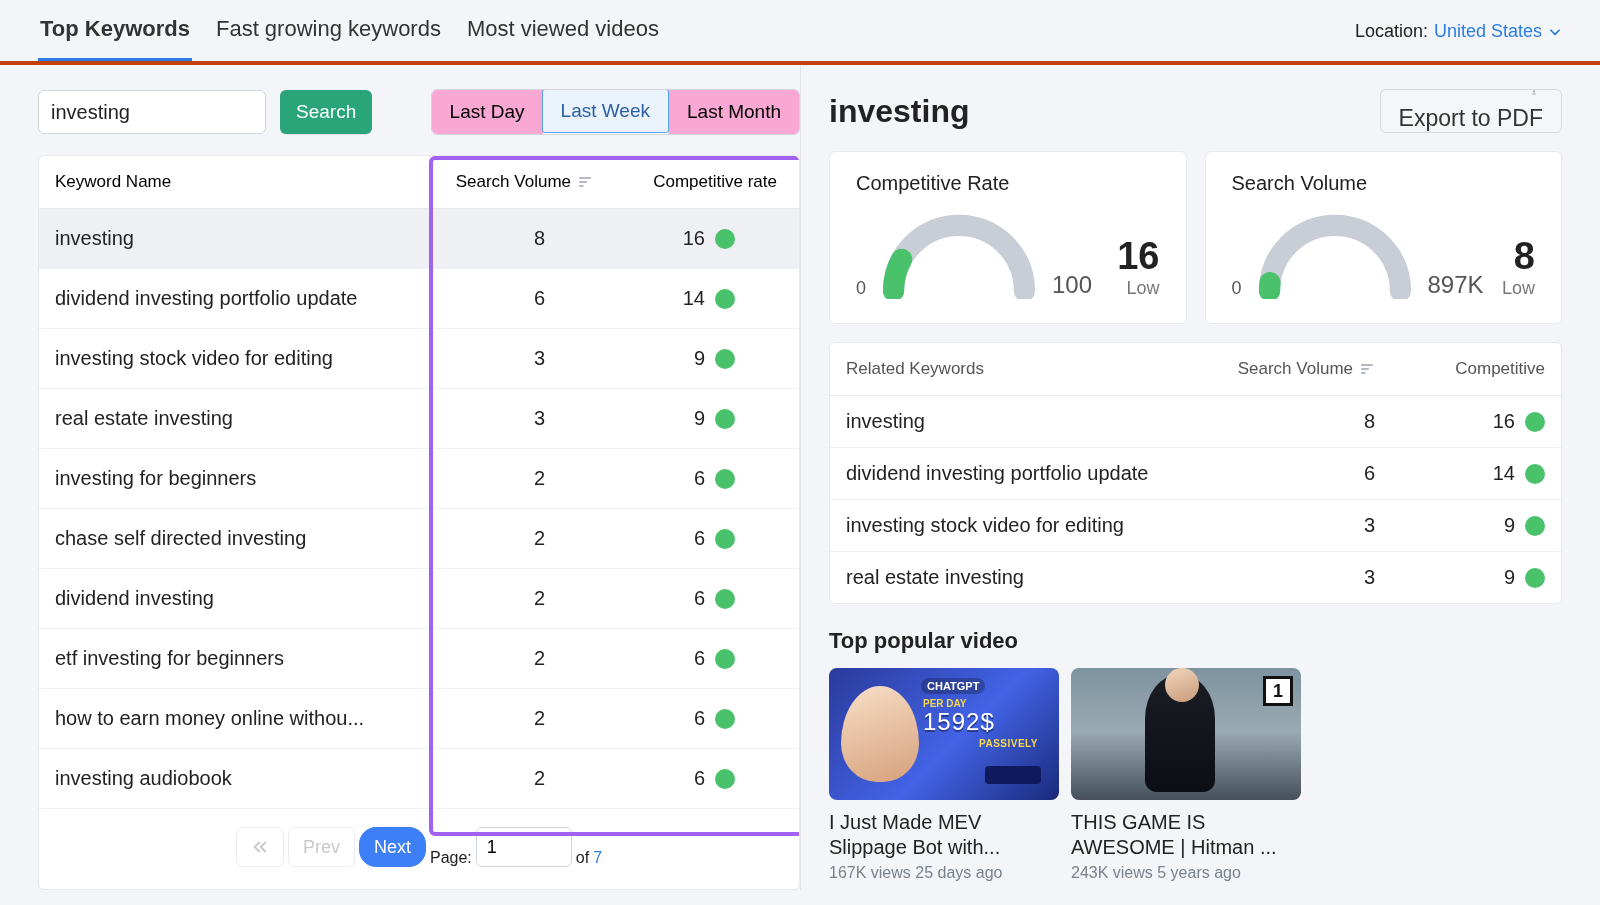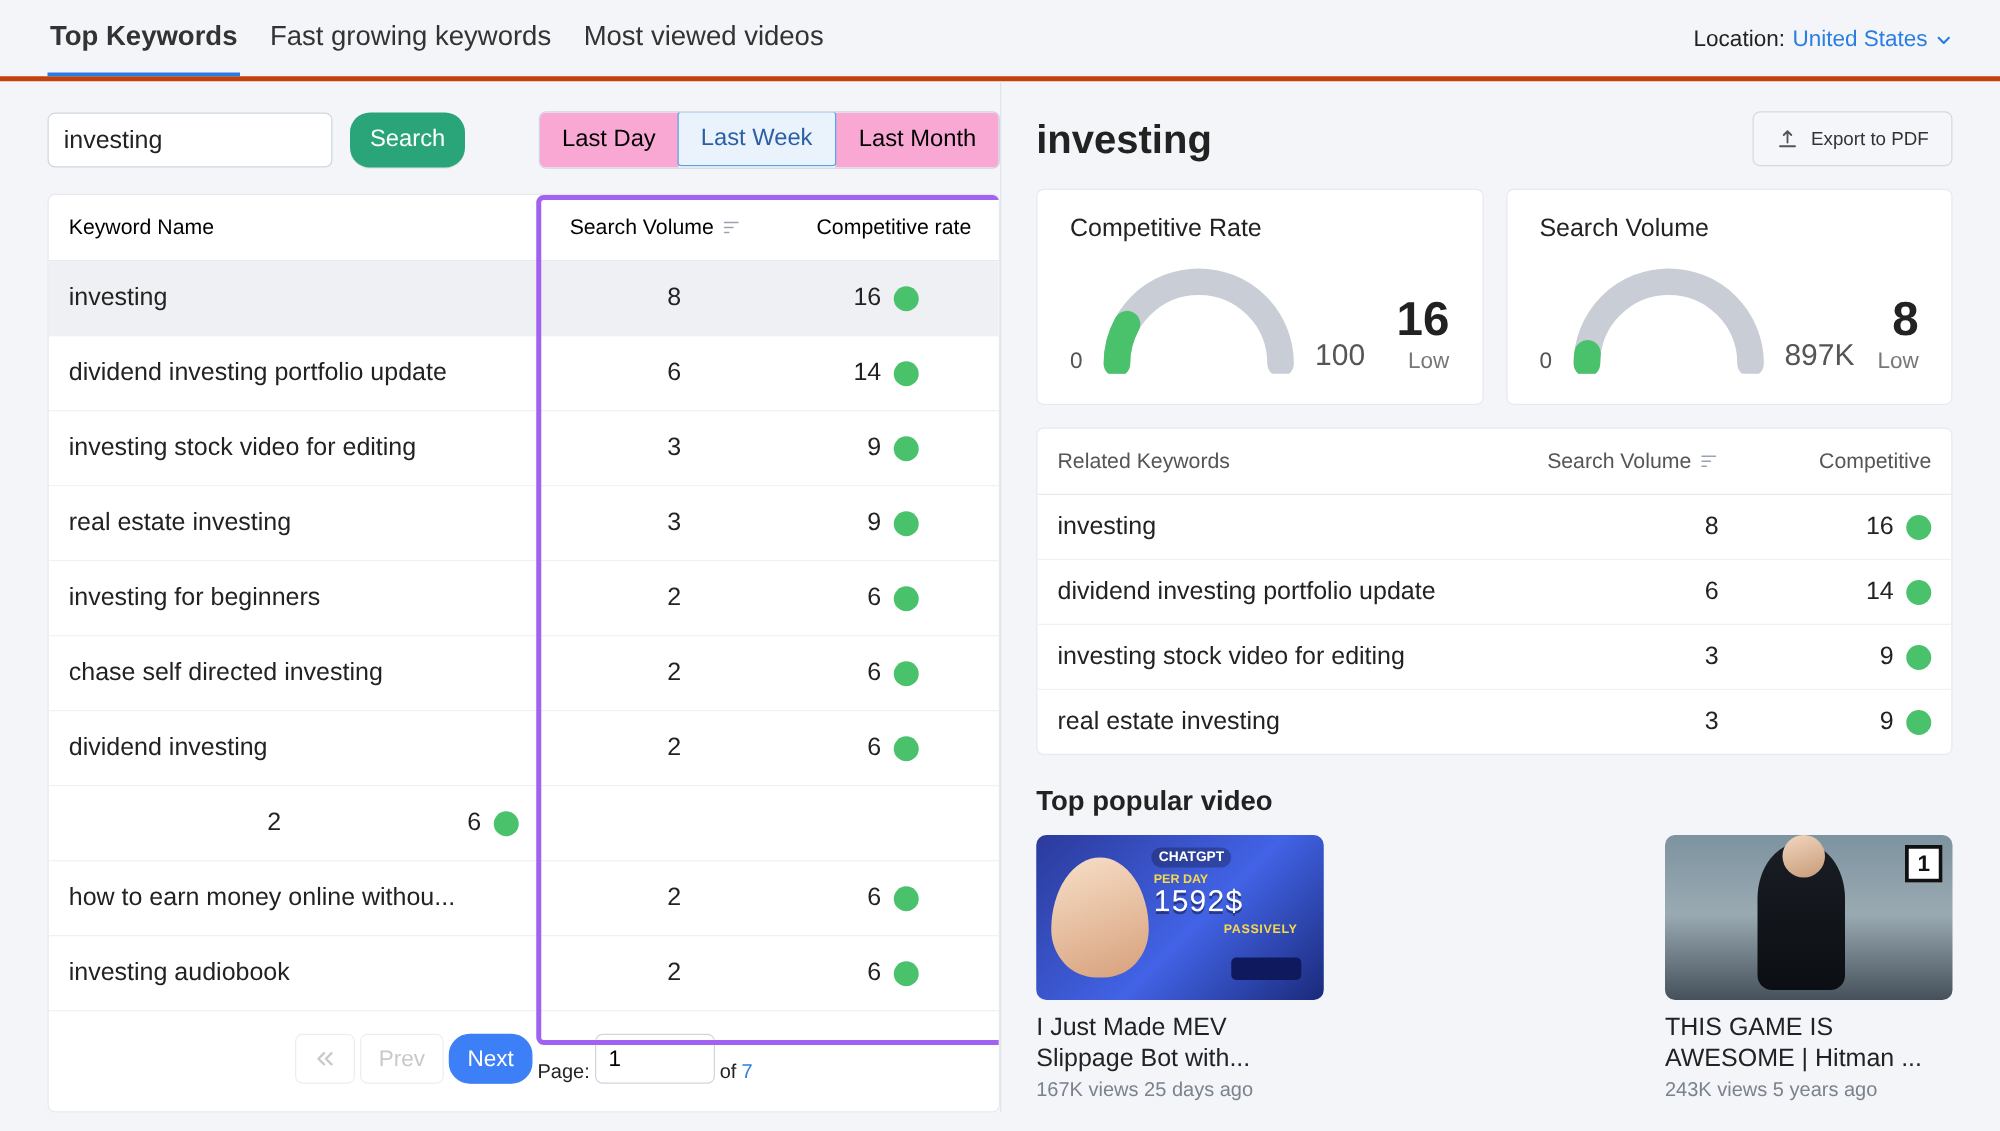--- a/index.html
+++ b/index.html
@@ -17,21 +17,21 @@
   .chev { width:14px; height:14px; }
 
   
   .columns { display:flex; align-items:stretch; padding:0 38px; }
   .col-left { width:762px; padding-top:24px; }
   .col-right { flex:1; border-left:1px solid #e1e5eb; padding:24px 0 0 28px; }
 
   
   .searchrow { display:flex; align-items:center; gap:14px; }
   .searchbox { width:228px; height:44px; background:#fff; border:1px solid #cfd6df; border-radius:6px; font-size:20px; padding:0 12px; color:#222; }
-  .btn-search { background:#2aa57a; color:#fff; border:none; border-radius:16px; height:44px; padding:0 16px; font-size:19px; font-weight:500; cursor:pointer; box-shadow:0 1px 0 rgba(0,0,0,.08); }
+  .btn-search { background:#2aa57a; color:#fff; border:none; border-radius:6px; height:44px; padding:0 16px; font-size:19px; font-weight:500; cursor:pointer; box-shadow:0 1px 0 rgba(0,0,0,.08); }
   .duration { margin-left:auto; display:flex; background:#fff; border:1px solid #cfd6df; border-radius:6px; overflow:hidden; }
   .dur-btn { height:44px; padding:0 18px; font-size:19px; background:#f9a8d4; border:none; cursor:pointer; border-left:1px solid #cfd6df; }
   .dur-btn:first-child { border-left:none; }
   .dur-btn.active { background:#eaf3fc; border:1px solid #5aa1e6; border-radius:3px; margin:-1px; position:relative; z-index:1; color:#2b5fa3; font-weight:500; }
 
   
   .table { margin-top:20px; background:#fff; border:1px solid #e6e9ee; border-radius:6px; overflow:hidden; position:relative; }
   .thead { display:flex; align-items:center; padding:16px 16px; font-size:17px; color:#000000; border-bottom:1px solid #e6e9ee; }
   .th-name { flex:1; }
   .th-sv { width:170px; text-align:right; display:flex; align-items:center; justify-content:flex-end; gap:6px; }
@@ -52,21 +52,21 @@
   .pager { display:flex; align-items:flex-end; justify-content:center; gap:4px; padding:18px 0 22px; border-top:1px solid #eef1f5; }
   .pg-btn { height:40px; padding:0 14px; border:1px solid #d5dae1; background:#fff; border-radius:6px; font-size:18px; color:#888; cursor:pointer; display:flex; align-items:center; gap:6px; }
   .pg-btn.disabled { opacity:.45; cursor:default; }
   .pg-btn.primary { background:#3d7ff6; border-color:#3d7ff6; color:#fff;border-radius:17px; }
   .pg-input { width:96px; height:40px; border:1px solid #cfd6df; border-radius:6px; font-size:18px; padding:0 10px; background:#fff; }
   .pg-total { color:#2a7de1; }
 
   
   .detailhead { display:flex; align-items:center; justify-content:space-between; }
   .detail-title { font-size:32px; font-weight:700; }
-  .exportbtn { display:flex; align-items:center; gap:10px; background:#f4f6f9; border:1px solid #d5dae1; border-radius:6px; height:44px; padding:0 18px; font-size:15px; color:#333; cursor:pointer; }
+  .exportbtn { display:flex; align-items:flex-end; gap:10px; background:#f4f6f9; border:1px solid #d5dae1; border-radius:6px; height:44px; padding:0 18px; font-size:23px; color:#333; cursor:pointer;flex-direction:column; }
   .exp-icon { width:18px; height:18px; }
 
   .gauges { display:flex; gap:18px; margin-top:18px; }
   .card { flex:1; background:#fff; border:1px solid #e6e9ee; border-radius:6px; padding:20px 26px 24px 26px; }
   .card-title { font-size:20px; color:#222; font-weight:500; }
   .gauge-row { display:flex; align-items:flex-end; justify-content:space-between; margin-top:14px; }
   .gauge-wrap { display:flex; align-items:flex-end; gap:8px; }
   .gauge { width:170px; height:90px; }
   .glimL { font-size:18px; color:#555; }
   .glimR { font-size:24px; color:#555; }
@@ -81,21 +81,21 @@
   .rh-sv { width:190px; text-align:right; display:flex; align-items:center; justify-content:flex-end; gap:6px; }
   .rh-comp { width:170px; text-align:right; }
   .rrow { display:flex; align-items:center; padding:14px 16px; font-size:20px; border-bottom:1px solid #eef1f5; }
   .rrow:last-child { border-bottom:none; }
   .rcell-name { flex:1; }
   .rcell-sv { width:190px; text-align:right; }
   .rcell-comp { width:170px; text-align:right; display:flex; align-items:center; justify-content:flex-end; gap:10px; }
 
   
   .videos-title { font-size:22px; font-weight:700; margin-top:24px; }
-  .videos { display:flex; gap:35px; margin-top:14px;justify-content:space-between; }
+  .videos { display:flex; gap:12px; margin-top:14px; }
   .vcard { width:230px; }
   .thumb { width:230px; height:132px; border-radius:8px; position:relative; overflow:hidden; }
   .vtype1 { background:linear-gradient(135deg,#2b3a9b,#4263e6 55%,#1a2a7a); }
   .vtype1::after{content:"";position:absolute;left:12px;top:18px;width:78px;height:96px;background:linear-gradient(160deg,#f7dfc8,#d7a07b);border-radius:50% 50% 46% 46%/60% 60% 40% 40%;}
   .v1-txt1{position:absolute;top:10px;left:92px;font-size:11px;font-weight:700;color:#fff;background:rgba(0,0,0,.25);padding:2px 6px;border-radius:10px;}
   .v1-txt2{position:absolute;top:40px;left:94px;font-size:24px;font-weight:400;color:#fff;letter-spacing:1px;text-shadow:0 2px 0 rgba(0,0,0,.4);}
   .v1-txt3{position:absolute;top:30px;left:94px;font-size:10px;font-weight:700;color:#f7d94c;}
   .v1-txt4{position:absolute;top:70px;left:150px;font-size:10px;font-weight:800;color:#f7d94c;letter-spacing:.5px;}
   .v1-pill{position:absolute;bottom:16px;right:18px;width:56px;height:18px;background:#0f1a5e;border-radius:4px;}
   .vtype2 { background:linear-gradient(180deg,#7d93a0 0%,#9aaab2 48%,#45505a 100%); }
@@ -205,20 +205,21 @@
             </div>
             <div class="row">
               <div class="cell-name">dividend investing</div>
               <div class="cell-sv">2</div>
               <div class="cell-comp">
                 <span>6</span>
                 <span class="dot"></span>
               </div>
             </div>
             <div class="row">
+              <div class="cell-name">etf investing for beginners</div>
               <div class="cell-sv">2</div>
               <div class="cell-comp">
                 <span>6</span>
                 <span class="dot"></span>
               </div>
             </div>
             <div class="row">
               <div class="cell-name">how to earn money online withou...</div>
               <div class="cell-sv">2</div>
               <div class="cell-comp">

